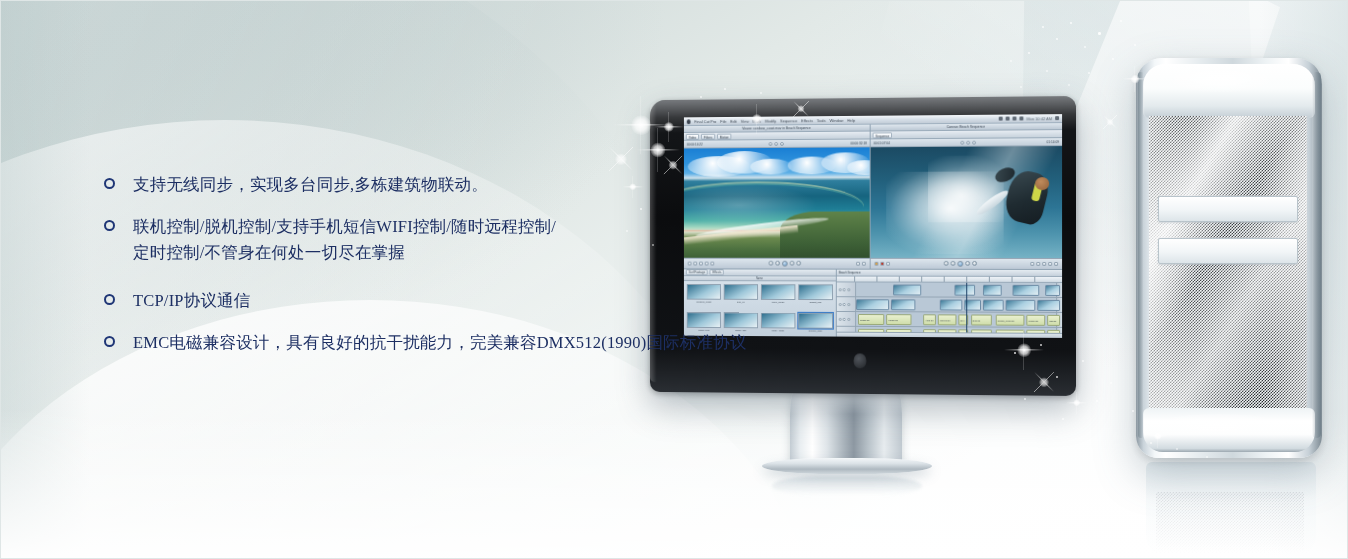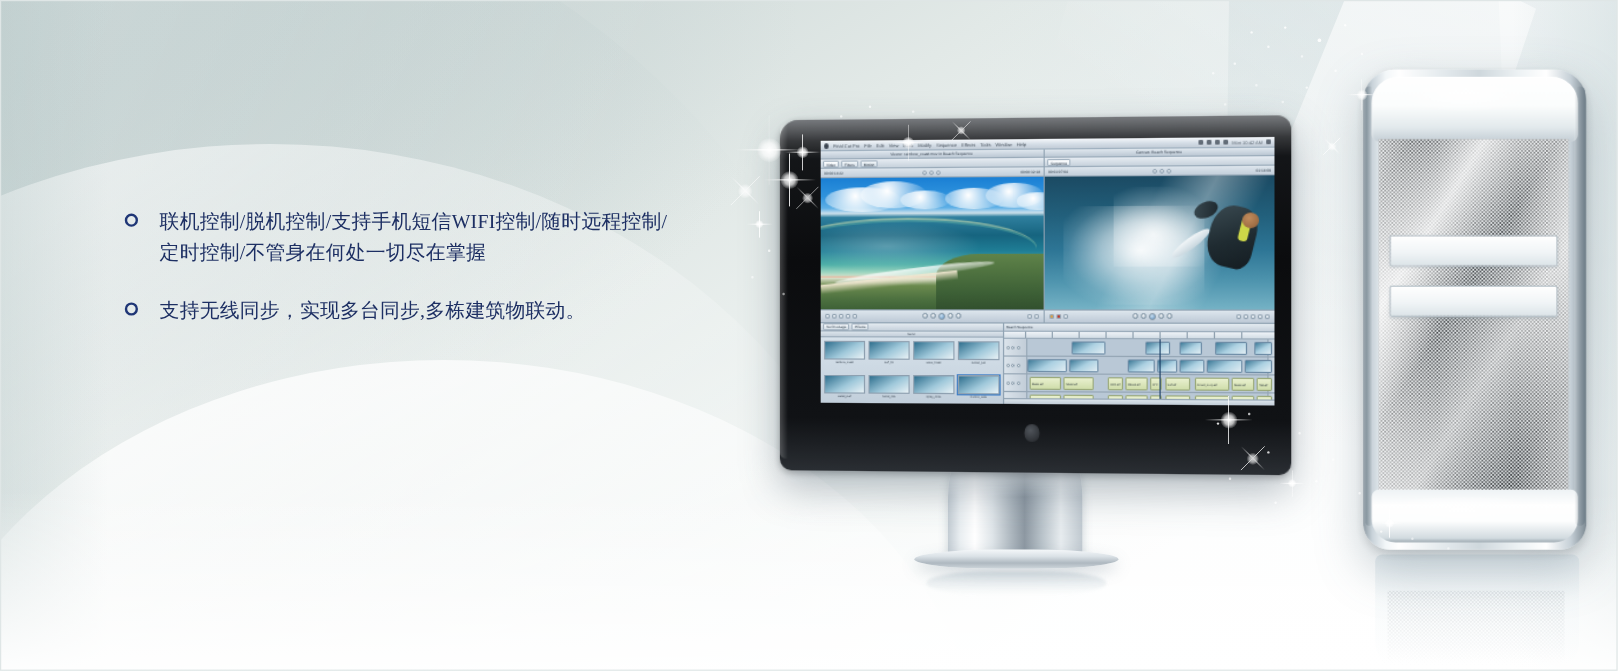--- a/index.html
+++ b/index.html
@@ -955,28 +955,36 @@
     <div id="tower-bottom"></div>
     <div id="tower-edge-l"></div>
     <div id="tower-edge-r"></div>
   </div>
   <div id="tower-refl"></div>
   <div id="tower-refl-mesh"></div>
 
   <div id="copy">
 
     <div id="bullets">
+      <div class="bullet b-gap-2">
+        <span class="marker"></span>
+        <span class="btext">支持无线同步，实现多台同步,多栋建筑物联动。</span>
+      </div>
       <div class="bullet b-gap-1">
         <span class="marker"></span>
         <span class="btext">联机控制/脱机控制/支持手机短信WIFI控制/随时远程控制/
 定时控制/不管身在何处一切尽在掌握</span>
       </div>
       <div class="bullet b-gap-2">
         <span class="marker"></span>
-        <span class="btext">支持无线同步，实现多台同步,多栋建筑物联动。</span>
+        <span class="btext">TCP/IP协议通信</span>
+      </div>
+      <div class="bullet">
+        <span class="marker"></span>
+        <span class="btext">EMC电磁兼容设计，具有良好的抗干扰能力，完美兼容DMX512(1990)国际标准协议</span>
       </div>
     </div>
   </div>
 
   <div id="sparkles">
     <div class="spark" style="left:612px;top:96px;width:58px;height:58px">
         <i></i>
       </div>
     <div class="spark" style="left:636px;top:128px;width:44px;height:44px">
         <i></i>

